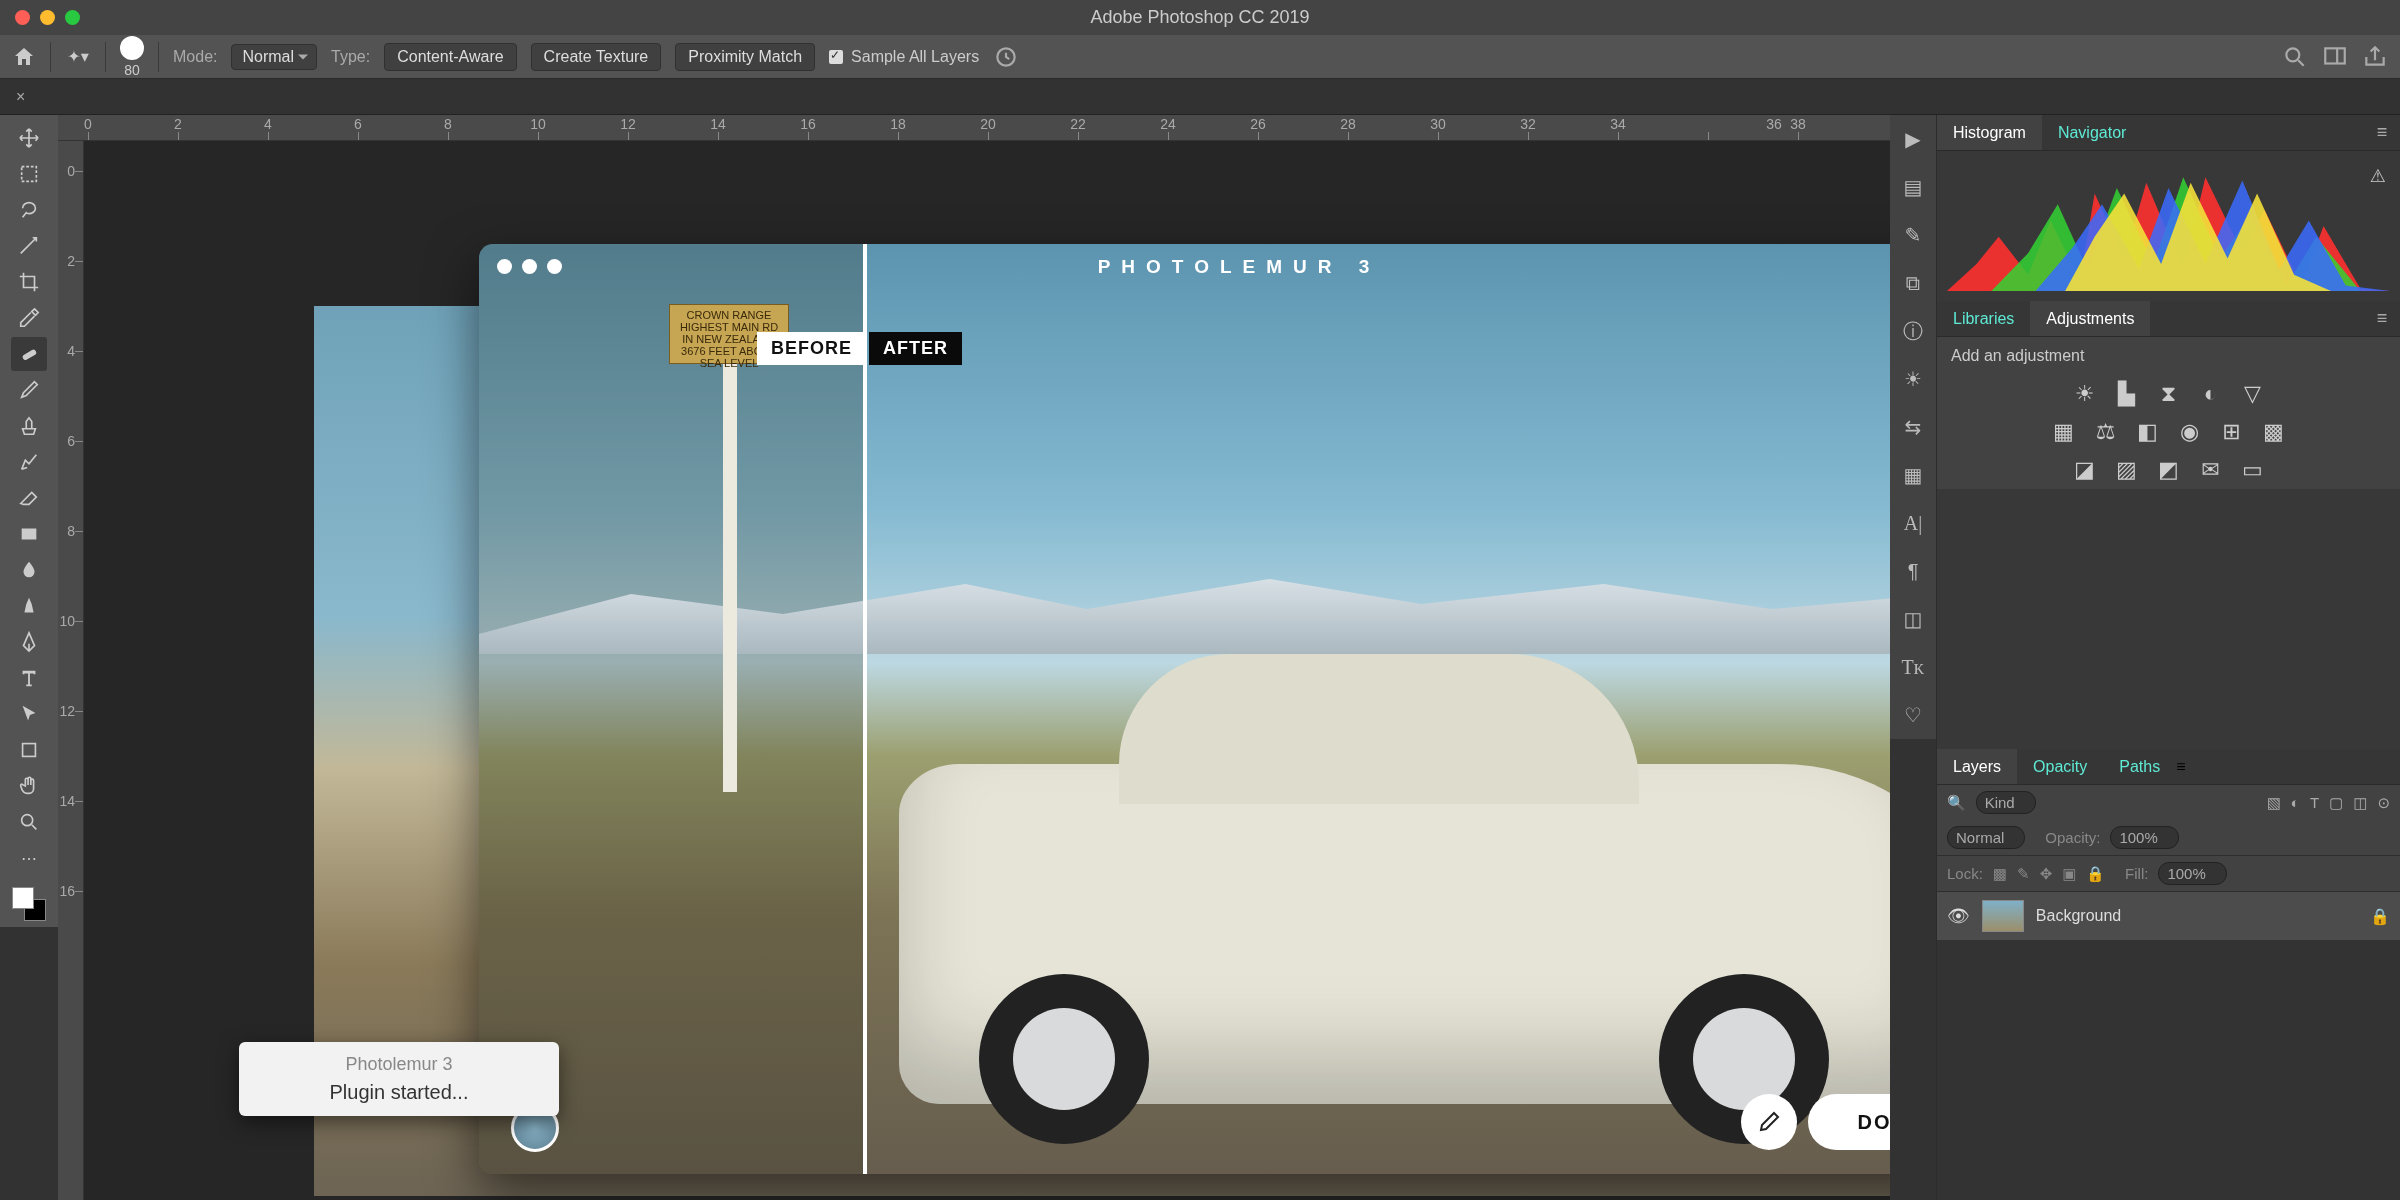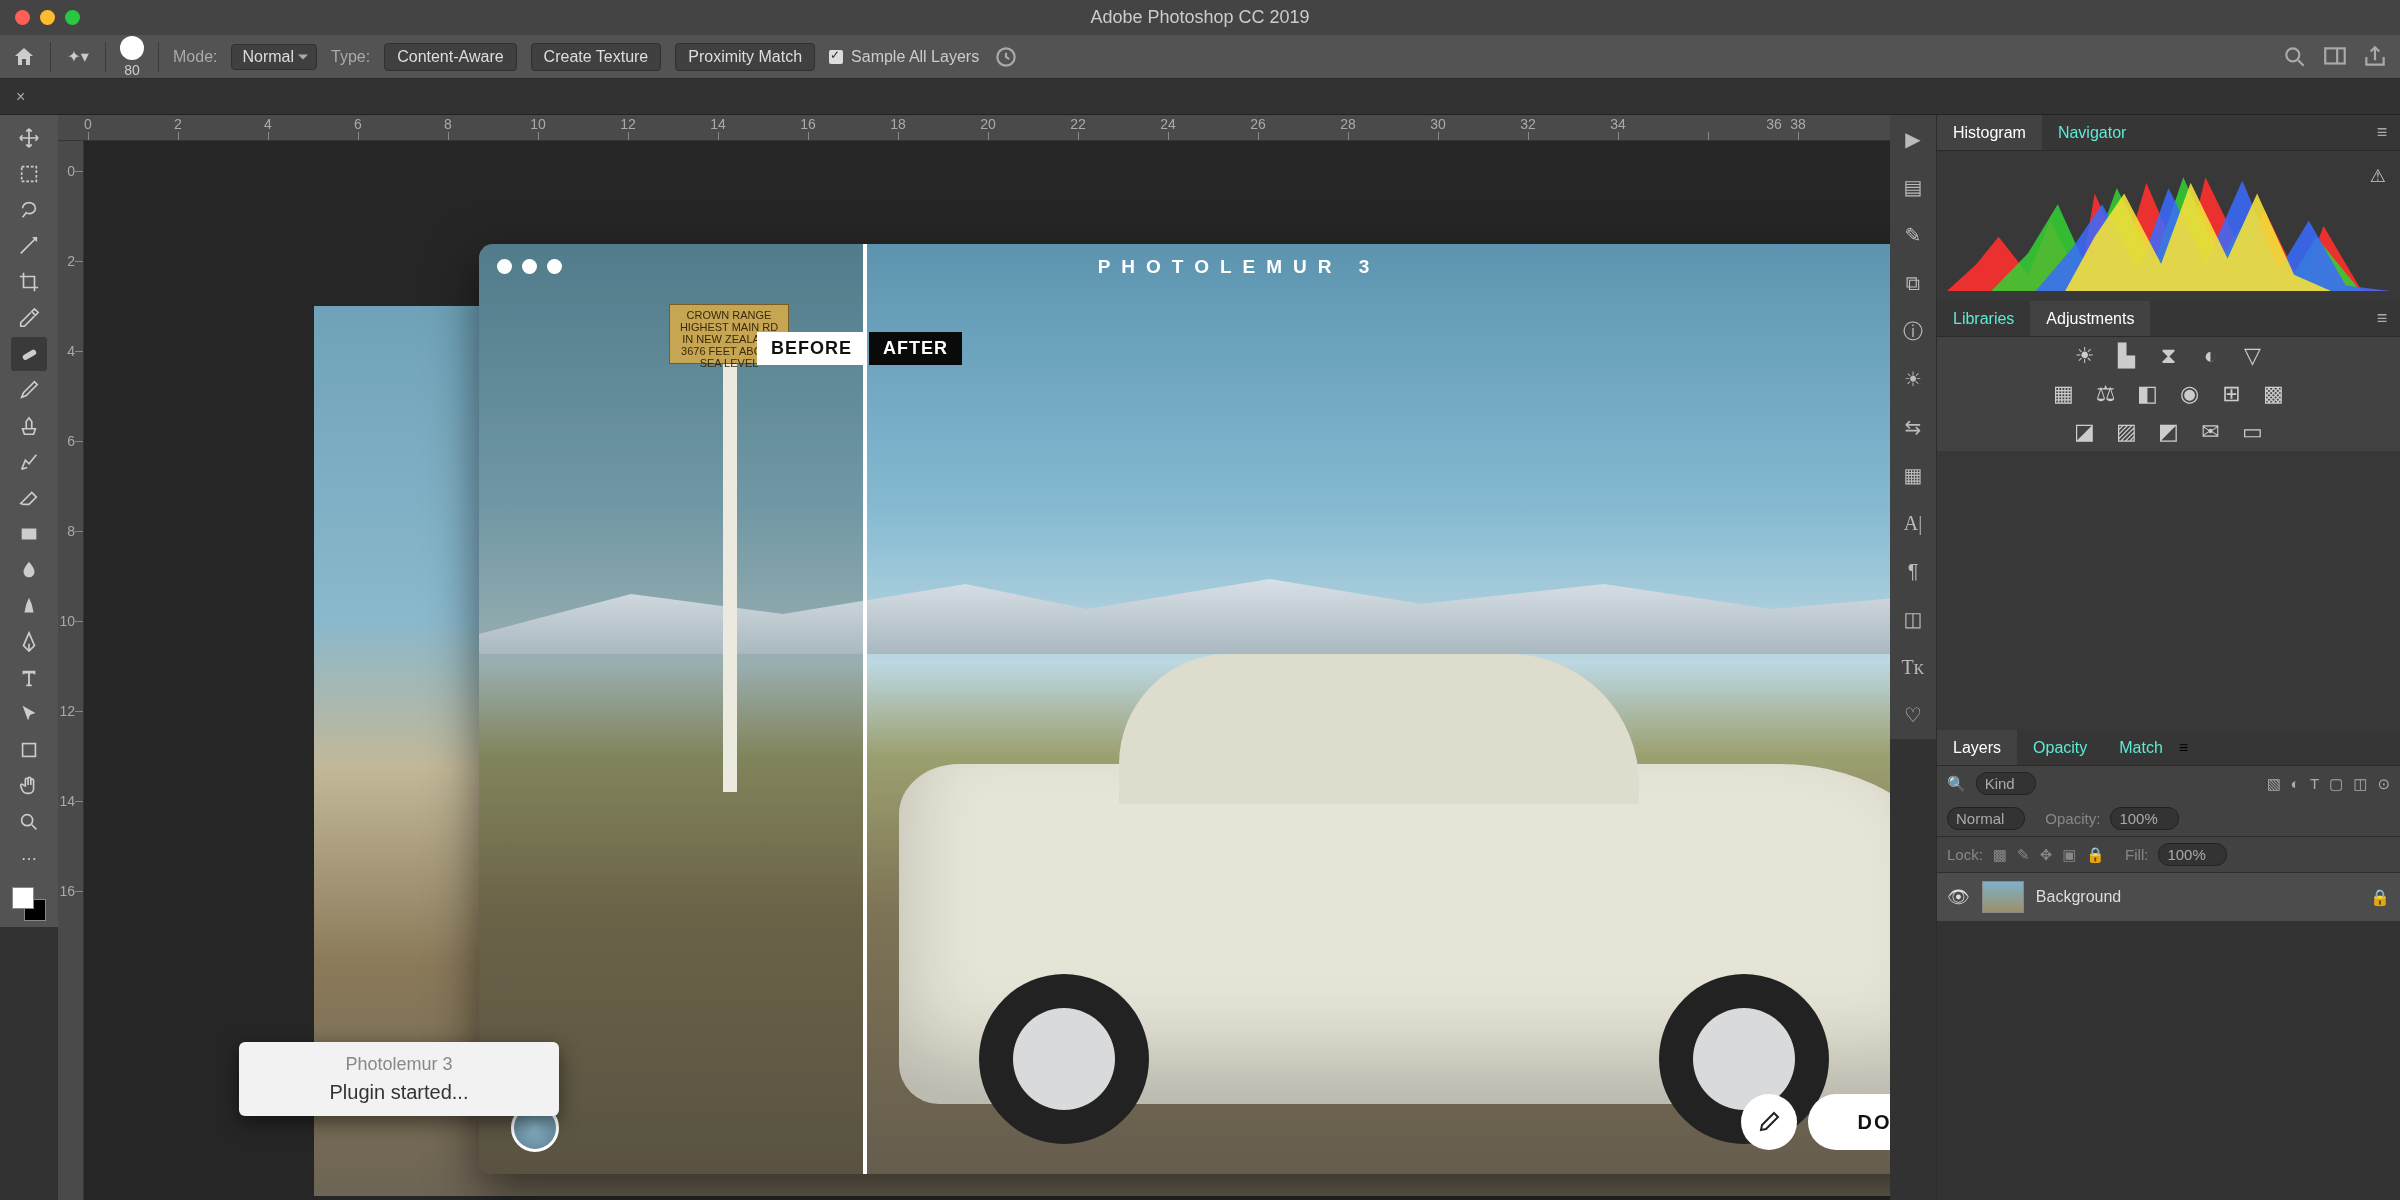--- a/index.html
+++ b/index.html
@@ -400,20 +400,21 @@
       <path d="M60 120 L85 80 L105 40 L130 100 L150 25 L175 95 L200 18 L225 100 L245 55 L270 115 L300 120 Z" fill="#3a6bff" opacity=".85"></path>
       <path d="M80 120 L100 70 L120 30 L145 95 L165 20 L190 90 L210 30 L235 105 L260 120 Z" fill="#f3e03a" opacity=".9"></path>
     </svg>
   </div>
 
   <div class="pnl-tabs">
     <div class="pnl-tab">Libraries</div>
     <div class="pnl-tab act">Adjustments</div>
     <div class="mbtn">≡</div>
   </div>
+  <div class="adj-hdr">Add an adjustment</div>
   <div class="adj-grid">
     <span>☀</span>
     <span>▙</span>
     <span>⧗</span>
     <span>◐</span>
     <span>▽</span>
   </div>
   <div class="adj-grid">
     <span>▦</span>
     <span>⚖</span>
@@ -427,21 +428,21 @@
     <span>▨</span>
     <span>◩</span>
     <span>✉</span>
     <span>▭</span>
   </div>
   <div class="fill1"></div>
 
   <div class="layer-tabs">
     <div class="pnl-tab act">Layers</div>
     <div class="pnl-tab">Opacity</div>
-    <div class="pnl-tab">Match</div>
+    <div class="pnl-tab">Paths</div>
     <div class="mbtn">≡</div>
   </div>
   <div class="l-tools">
     <span style="color:#ccc">🔍</span>
     <span class="l-dd">Kind</span>
     <div class="sp"></div>
     <span>▧</span>
     <span>◐</span>
     <span>T</span>
     <span>▢</span>

